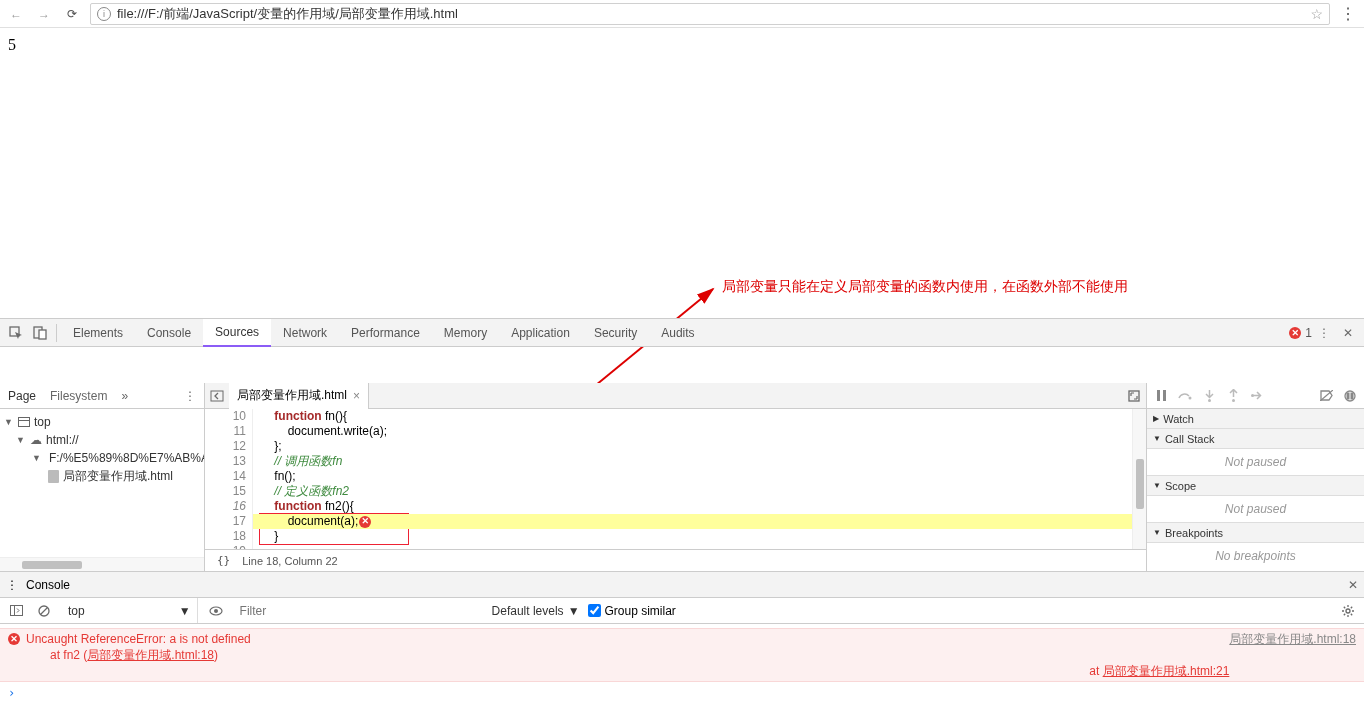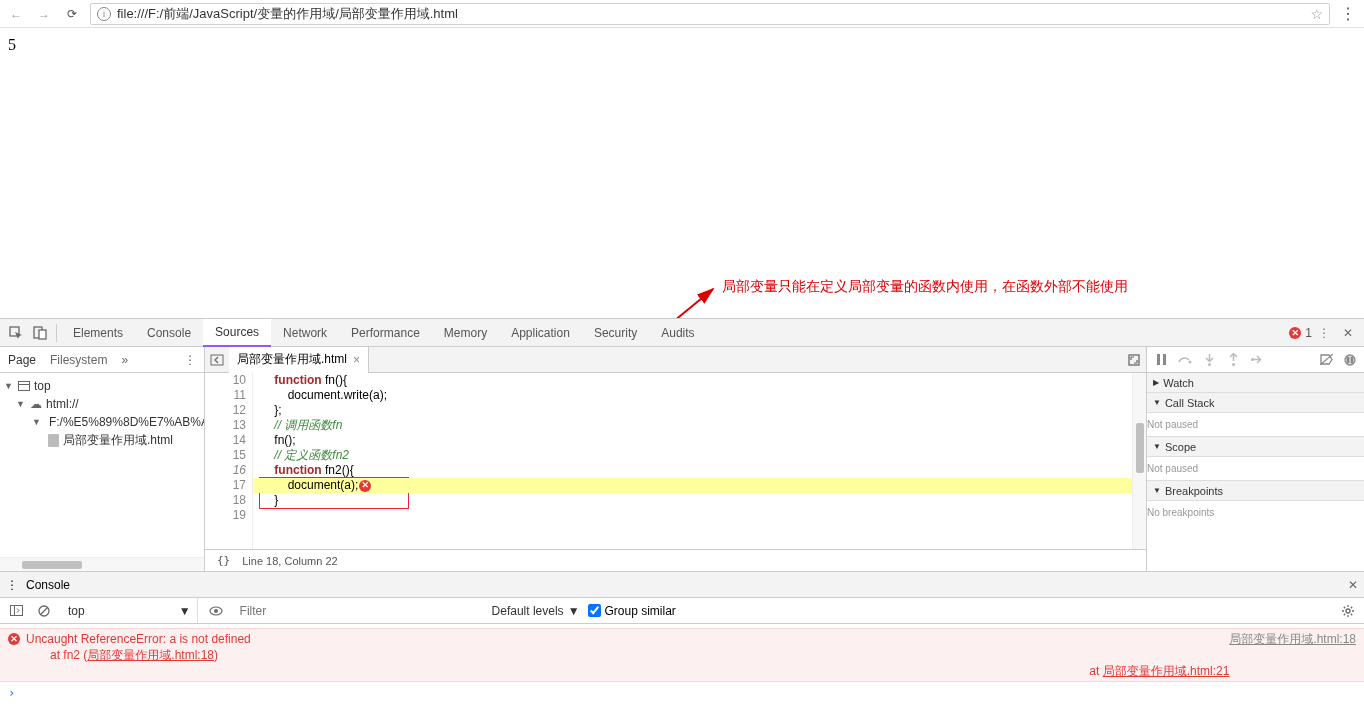--- a/index.html
+++ b/index.html
@@ -27,21 +27,21 @@
 .devtools { position: absolute; top: 318px; left: 0; right: 0; bottom: 0; border-top: 1px solid #ccc; display: flex; flex-direction: column; }
 .dt-tabs { height: 28px; border-bottom: 1px solid #ccc; display: flex; align-items: center; padding: 0 4px; gap: 0; background: #f3f3f3; }
 .dt-icon-btn { width: 24px; height: 24px; display: flex; align-items: center; justify-content: center; color: #6a6a6a; cursor: pointer; }
 .dt-tab { padding: 0 12px; height: 28px; display: flex; align-items: center; color: #555; cursor: pointer; font-size: 12px; }
 .dt-tab.active { color: #333; border-bottom: 2px solid #8b5cf6; background: #fff; }
 .dt-tabs-spacer { flex: 1; }
 .dt-err-count { display: flex; align-items: center; gap: 4px; color: #555; }
 .dt-err-badge { width: 12px; height: 12px; background: #e53935; border-radius: 50%; color: #fff; font-size: 9px; display: flex; align-items: center; justify-content: center; font-weight: bold; }
 
 
-.sources-panel { flex: 1; display: flex; min-height: 0; }
+.sources-panel { flex: 1; display: flex; min-height: 0; margin-top: 36px; }
 .src-sidebar { width: 205px; border-right: 1px solid #ccc; display: flex; flex-direction: column; background: #fff; }
 .src-side-tabs { height: 26px; border-bottom: 1px solid #ccc; display: flex; align-items: center; padding: 0 8px; gap: 14px; }
 .src-side-tab { font-size: 12px; color: #666; cursor: pointer; }
 .src-side-tab.active { color: #333; }
 .src-tree { flex: 1; padding: 4px 0; overflow: auto; font-size: 12px; }
 .tree-row { display: flex; align-items: center; height: 18px; padding-left: 4px; gap: 4px; color: #333; white-space: nowrap; }
 .tree-indent-1 { padding-left: 16px; }
 .tree-indent-2 { padding-left: 32px; }
 .tree-indent-3 { padding-left: 48px; }
 .tree-arrow { font-size: 9px; color: #666; width: 10px; }
@@ -74,21 +74,21 @@
 .code-vscroll-thumb { position: absolute; top: 50px; height: 50px; left: 3px; width: 8px; background: #c0c0c0; border-radius: 2px; }
 
 .status-bar { height: 22px; border-top: 1px solid #ccc; display: flex; align-items: center; padding: 0 12px; gap: 12px; color: #555; font-size: 11px; }
 .braces { font-family: monospace; }
 
 .dbg-sidebar { width: 218px; border-left: 1px solid #ccc; display: flex; flex-direction: column; background: #fff; }
 .dbg-ctrl { height: 26px; border-bottom: 1px solid #ccc; display: flex; align-items: center; padding: 0 4px; gap: 4px; }
 .dbg-ctrl-spacer { flex: 1; }
 .dbg-btn { width: 20px; height: 20px; display: flex; align-items: center; justify-content: center; color: #888; }
 .dbg-section-hdr { height: 20px; background: #f3f3f3; border-bottom: 1px solid #ddd; display: flex; align-items: center; padding: 0 6px; gap: 4px; font-size: 11px; color: #333; }
-.dbg-section-body { padding: 6px 0; color: #999; font-size: 10px; border-bottom: 1px solid #ddd; }
+.dbg-section-body { padding: 6px 0; text-align: center; color: #999; font-style: italic; font-size: 12px; border-bottom: 1px solid #ddd; }
 
 
 .console-drawer { border-top: 1px solid #ccc; display: flex; flex-direction: column; }
 .console-hdr { height: 26px; display: flex; align-items: center; padding: 0 6px; gap: 8px; border-bottom: 1px solid #ccc; background: #f3f3f3; }
 .console-hdr-spacer { flex: 1; }
 .console-toolbar { height: 26px; display: flex; align-items: center; padding: 0 6px; gap: 8px; border-bottom: 1px solid #ccc; }
 .con-select { display: flex; align-items: center; gap: 4px; color: #333; padding: 0 6px; border-right: 1px solid #ddd; height: 100%; }
 .con-filter { flex: 0 0 250px; border: none; outline: none; padding: 2px 6px; color: #333; font-size: 12px; }
 .con-levels { display: flex; align-items: center; gap: 4px; color: #333; }
 .con-check { display: flex; align-items: center; gap: 4px; }

